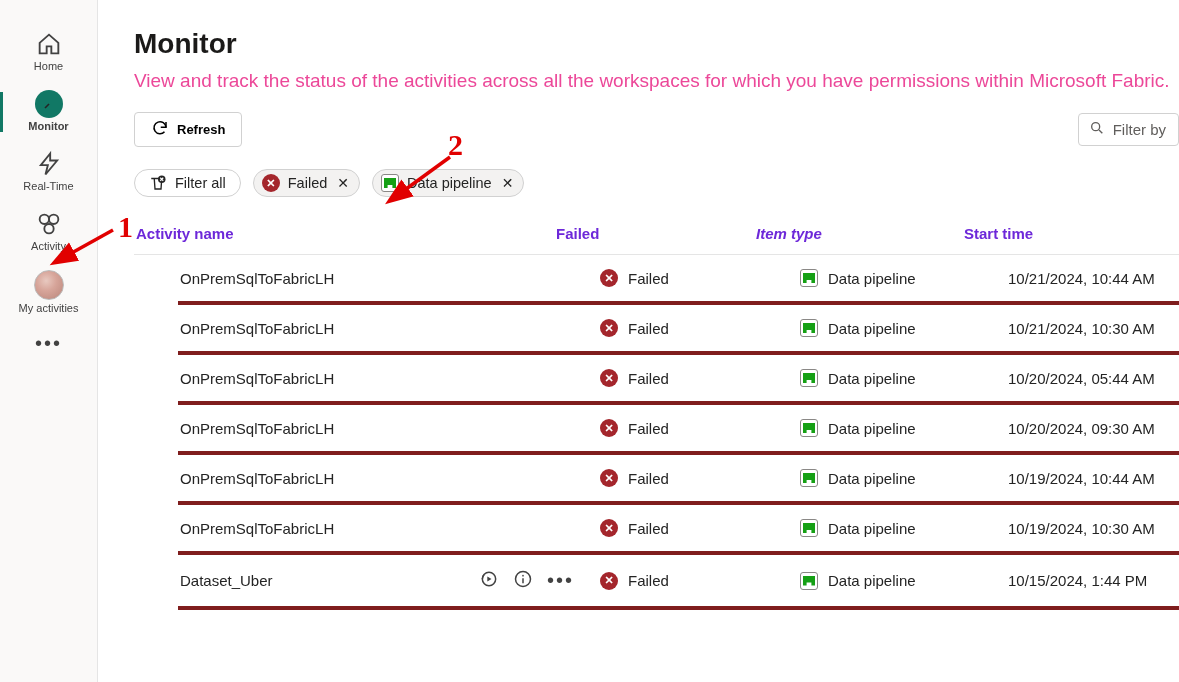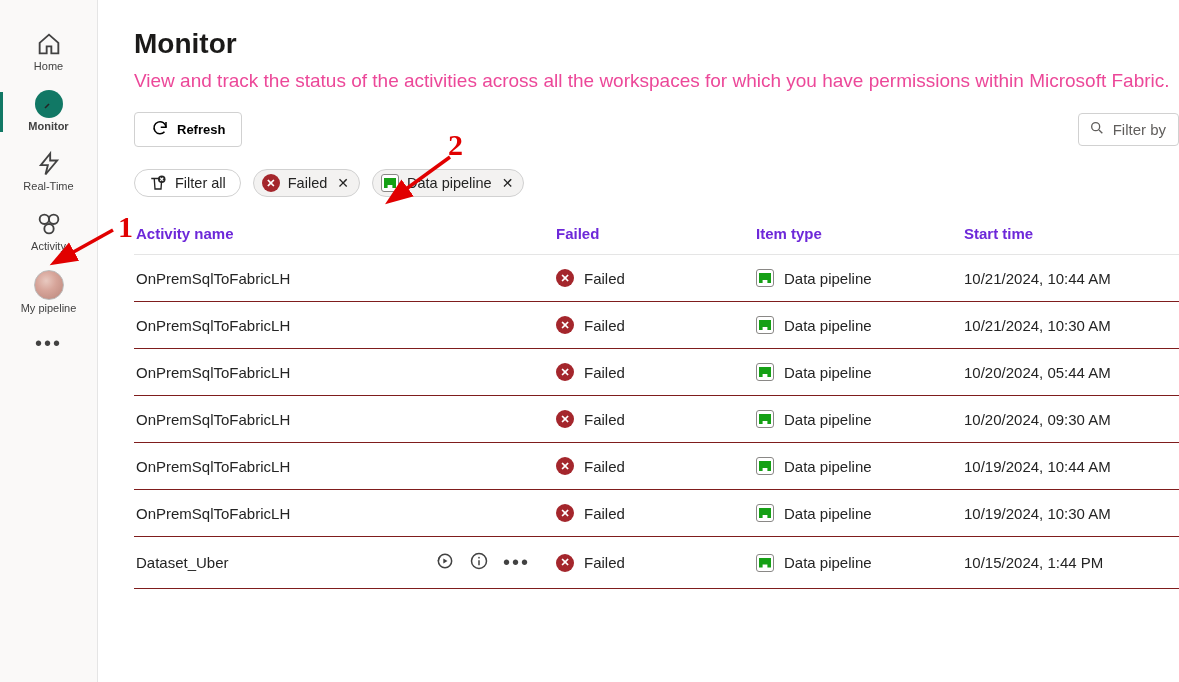--- a/index.html
+++ b/index.html
@@ -36,23 +36,23 @@
     .status-dot-failed { width:18px; height:18px; border-radius:50%; background:#a4262c; display:inline-flex; align-items:center; justify-content:center; color:#fff; font-size:11px; font-weight:700; }
     .pipeline-icon { width:18px; height:18px; border:1px solid #8a8886; border-radius:3px; display:inline-flex; align-items:center; justify-content:center; background:#fff; }
     .pipeline-icon-inner { width:12px; height:10px; background:#15a015; position:relative; clip-path: polygon(0 0, 100% 0, 100% 100%, 70% 100%, 70% 70%, 30% 70%, 30% 100%, 0 100%); }
     .clear-icon { width:18px; height:18px; display:inline-flex; align-items:center; justify-content:center; }
 
     
     .table { width:100%; }
     .thead { display:flex; padding: 18px 0 12px 2px; border-bottom:1px solid #e5e5e5; font-size:15px; font-weight:700; color:#6d28d9; }
     .col-name { width:420px; }
     .col-status { width:200px; }
-    .col-type { width:208px; }
+    .col-type { width:208px;font-style:italic; }
     .col-time { flex:1; }
-    .trow { display:flex; align-items:center; padding: 14px 0 14px 2px; border-bottom:1px solid #7f1d1d; font-size:15px; color:#242424; }
+    .trow { display:flex; align-items:center; padding: 14px 0 14px 2px; border-bottom:4px solid #7f1d1d; font-size:15px; color:#242424;margin-left:44px; }
     .cell-name { width:420px; display:flex; align-items:center; gap:14px; }
     .row-actions { display:flex; align-items:center; gap:14px; margin-left:auto; padding-right:26px; color:#424242; }
     .row-actions svg { width:20px; height:20px; }
     .cell-status { width:200px; display:flex; align-items:center; gap:10px; }
     .cell-type { width:208px; display:flex; align-items:center; gap:10px; }
     .cell-time { flex:1; }
 
     
     .anno { position:absolute; color:#e10000; font-weight:700; pointer-events:none; }
     .anno-num { font-size:30px; font-family: Georgia, serif; }
@@ -100,21 +100,21 @@
             <circle cx="8" cy="8" r="4"></circle>
             <circle cx="16" cy="8" r="4"></circle>
             <circle cx="12" cy="16" r="4"></circle>
           </svg>
       </span>
       <span class="label">Activity</span>
     </div>
 
     <div class="nav-item">
       <span class="avatar"></span>
-      <span class="label" style="line-height:1.1">My pipeline</span>
+      <span class="label" style="line-height:1.1">My activities</span>
     </div>
 
     <div class="nav-item more-dots">•••</div>
   </div>
 
   <div class="main">
     <h1 class="title">Monitor</h1>
     <p class="subtitle">View and track the status of the activities across all the workspaces for which you have permissions within Microsoft Fabric.</p>
 
     <div class="toolbar">

